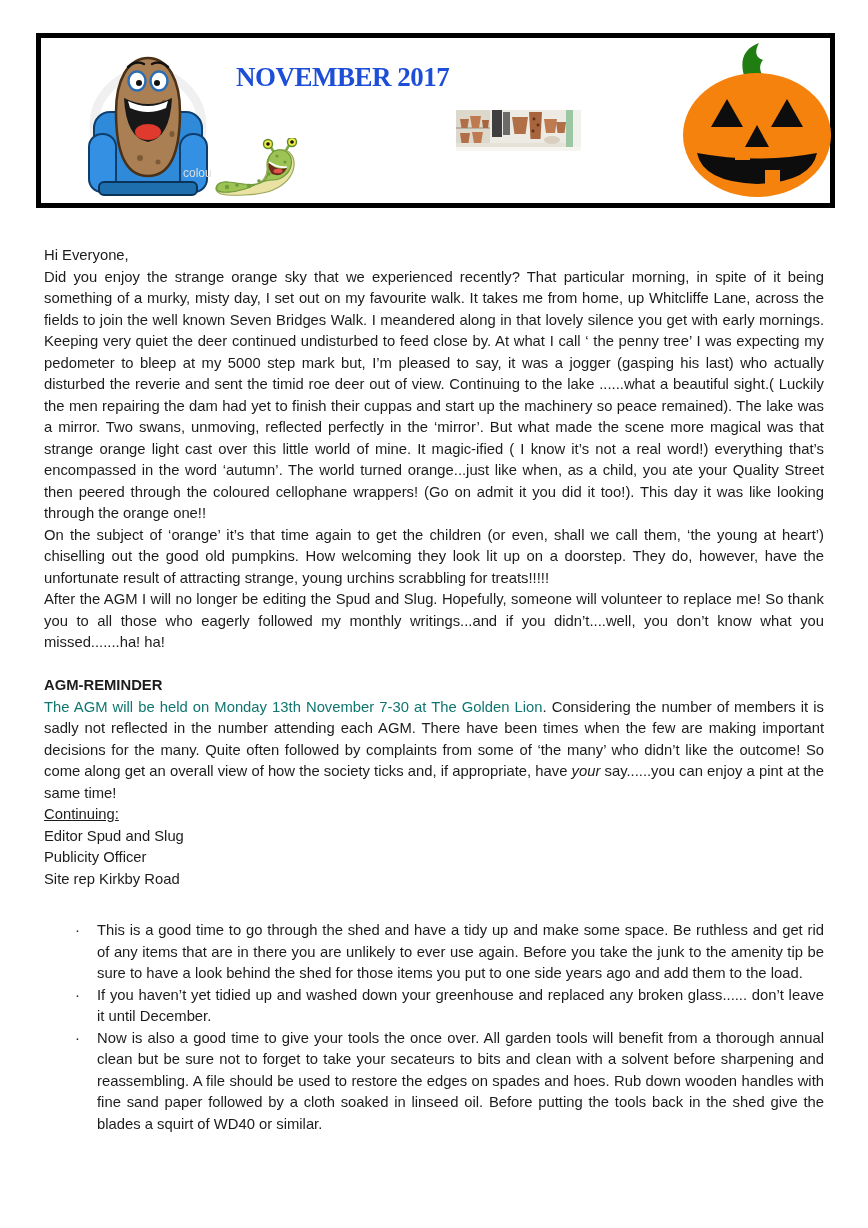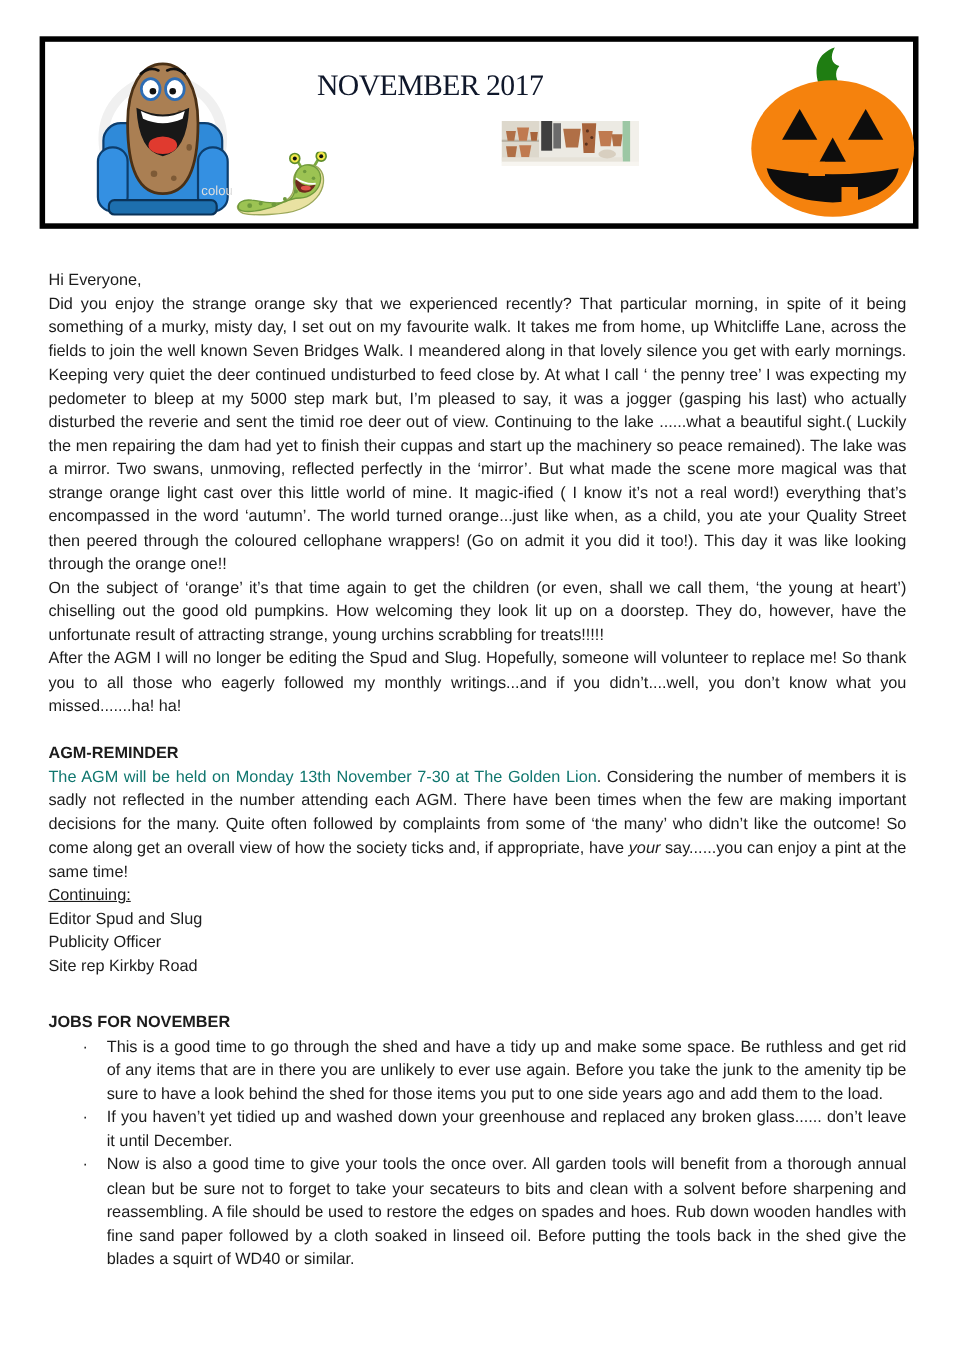--- a/index.html
+++ b/index.html
@@ -6,23 +6,23 @@
   body{
     width:868px;height:1228px;background:#ffffff;position:relative;overflow:hidden;
     font-family:"Liberation Sans",sans-serif;color:#1c1c1c;
   }
   .header-box{
     position:absolute;left:36px;top:33px;width:789px;height:165px;
     border:5px solid #000;background:#fff;
   }
   .hdr-abs{position:absolute;}
   .title{
-    position:absolute;left:195px;top:24px;width:310px;text-align:center;
-    font-family:"Liberation Serif",serif;font-weight:normal;font-size:27px;
-    letter-spacing:-0.5px;color:#0f172a;
+    position:absolute;left:195px;top:24px;width:310px;
+    font-family:"Liberation Serif",serif;font-weight:bold;font-size:27px;
+    letter-spacing:-0.5px;color:#1d4ed8;
   }
   .watermark{position:absolute;left:142px;top:128px;font-size:12px;color:#dedede;}
   .content{
     position:absolute;left:44px;top:225px;width:780px;
     font-size:14.8px;line-height:21.5px;text-align:justify;margin-top:20px;
   }
   .content p{margin:0;}
   .bold{font-weight:bold;}
   .underline{text-decoration:underline;}
   .red{color:#0f766e;font-weight:normal;}
@@ -142,21 +142,20 @@
 
     <p><span class="red">The AGM will be held on Monday 13th November 7-30 at The Golden Lion</span><span>. Considering the number of members it is sadly not reflected in the number attending each AGM. There have been times when the few are making important decisions for the many. Quite often followed by complaints from some of ‘the many’ who didn’t like the outcome! So come along get an overall view of how the society ticks and, if appropriate, have </span><span class="ital">your</span><span> say......you can enjoy a pint at the same time!</span></p>
 
     <p class="underline">Continuing:</p>
     <p>Editor Spud and Slug</p>
     <p>Publicity Officer</p>
     <p>Site rep Kirkby Road</p>
 
     <div class="gap-lg"></div>
 
-    <p class="bold">JOBS FOR NOVEMBER</p>
 
     <ul class="jobs">
       <li><span class="bullet">·</span><span>This is a good time to go through the shed and have a tidy up and make some space. Be ruthless and get rid of any items that are in there you are unlikely to ever use again. Before you take the junk to the amenity tip be sure to have a look behind the shed for those items you put to one side years ago and add them to the load.</span></li>
       <li><span class="bullet">·</span><span>If you haven’t yet tidied up and washed down your greenhouse and replaced any broken glass...... don’t leave it until December.</span></li>
       <li><span class="bullet">·</span><span>Now is also a good time to give your tools the once over. All garden tools will benefit from a thorough annual clean but be sure not to forget to take your secateurs to bits and clean with a solvent before sharpening and reassembling. A file should be used to restore the edges on spades and hoes. Rub down wooden handles with fine sand paper followed by a cloth soaked in linseed oil. Before putting the tools back in the shed give the blades a squirt of WD40 or similar.</span></li>
     </ul>
 
   </div>
 
 </div>

